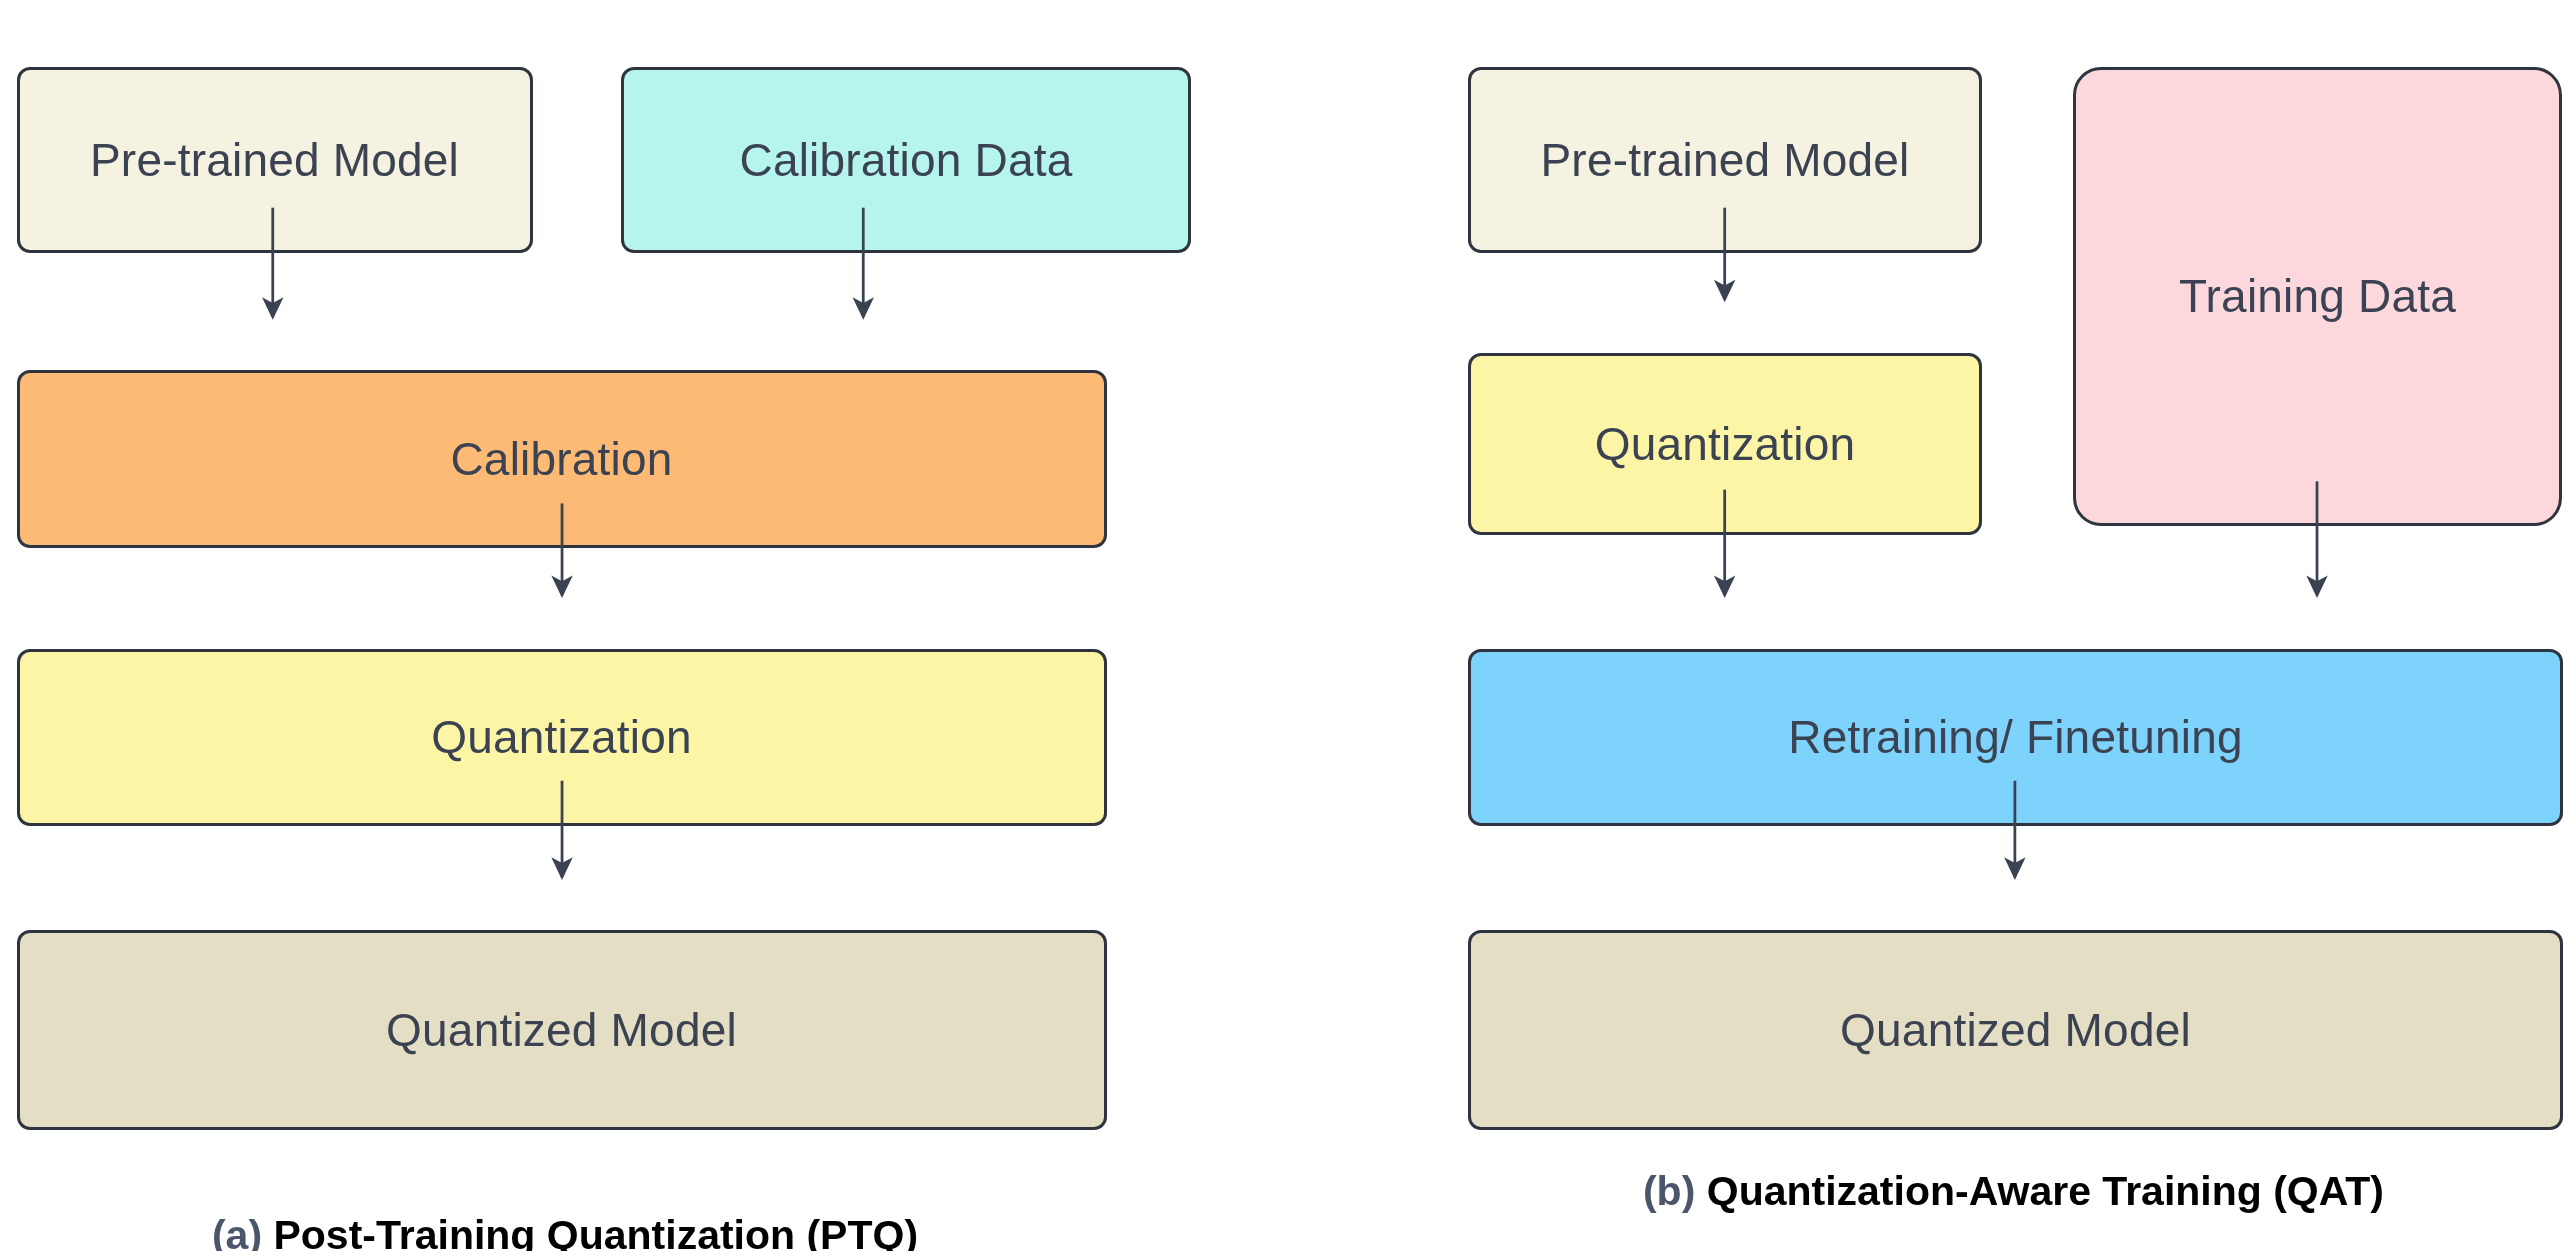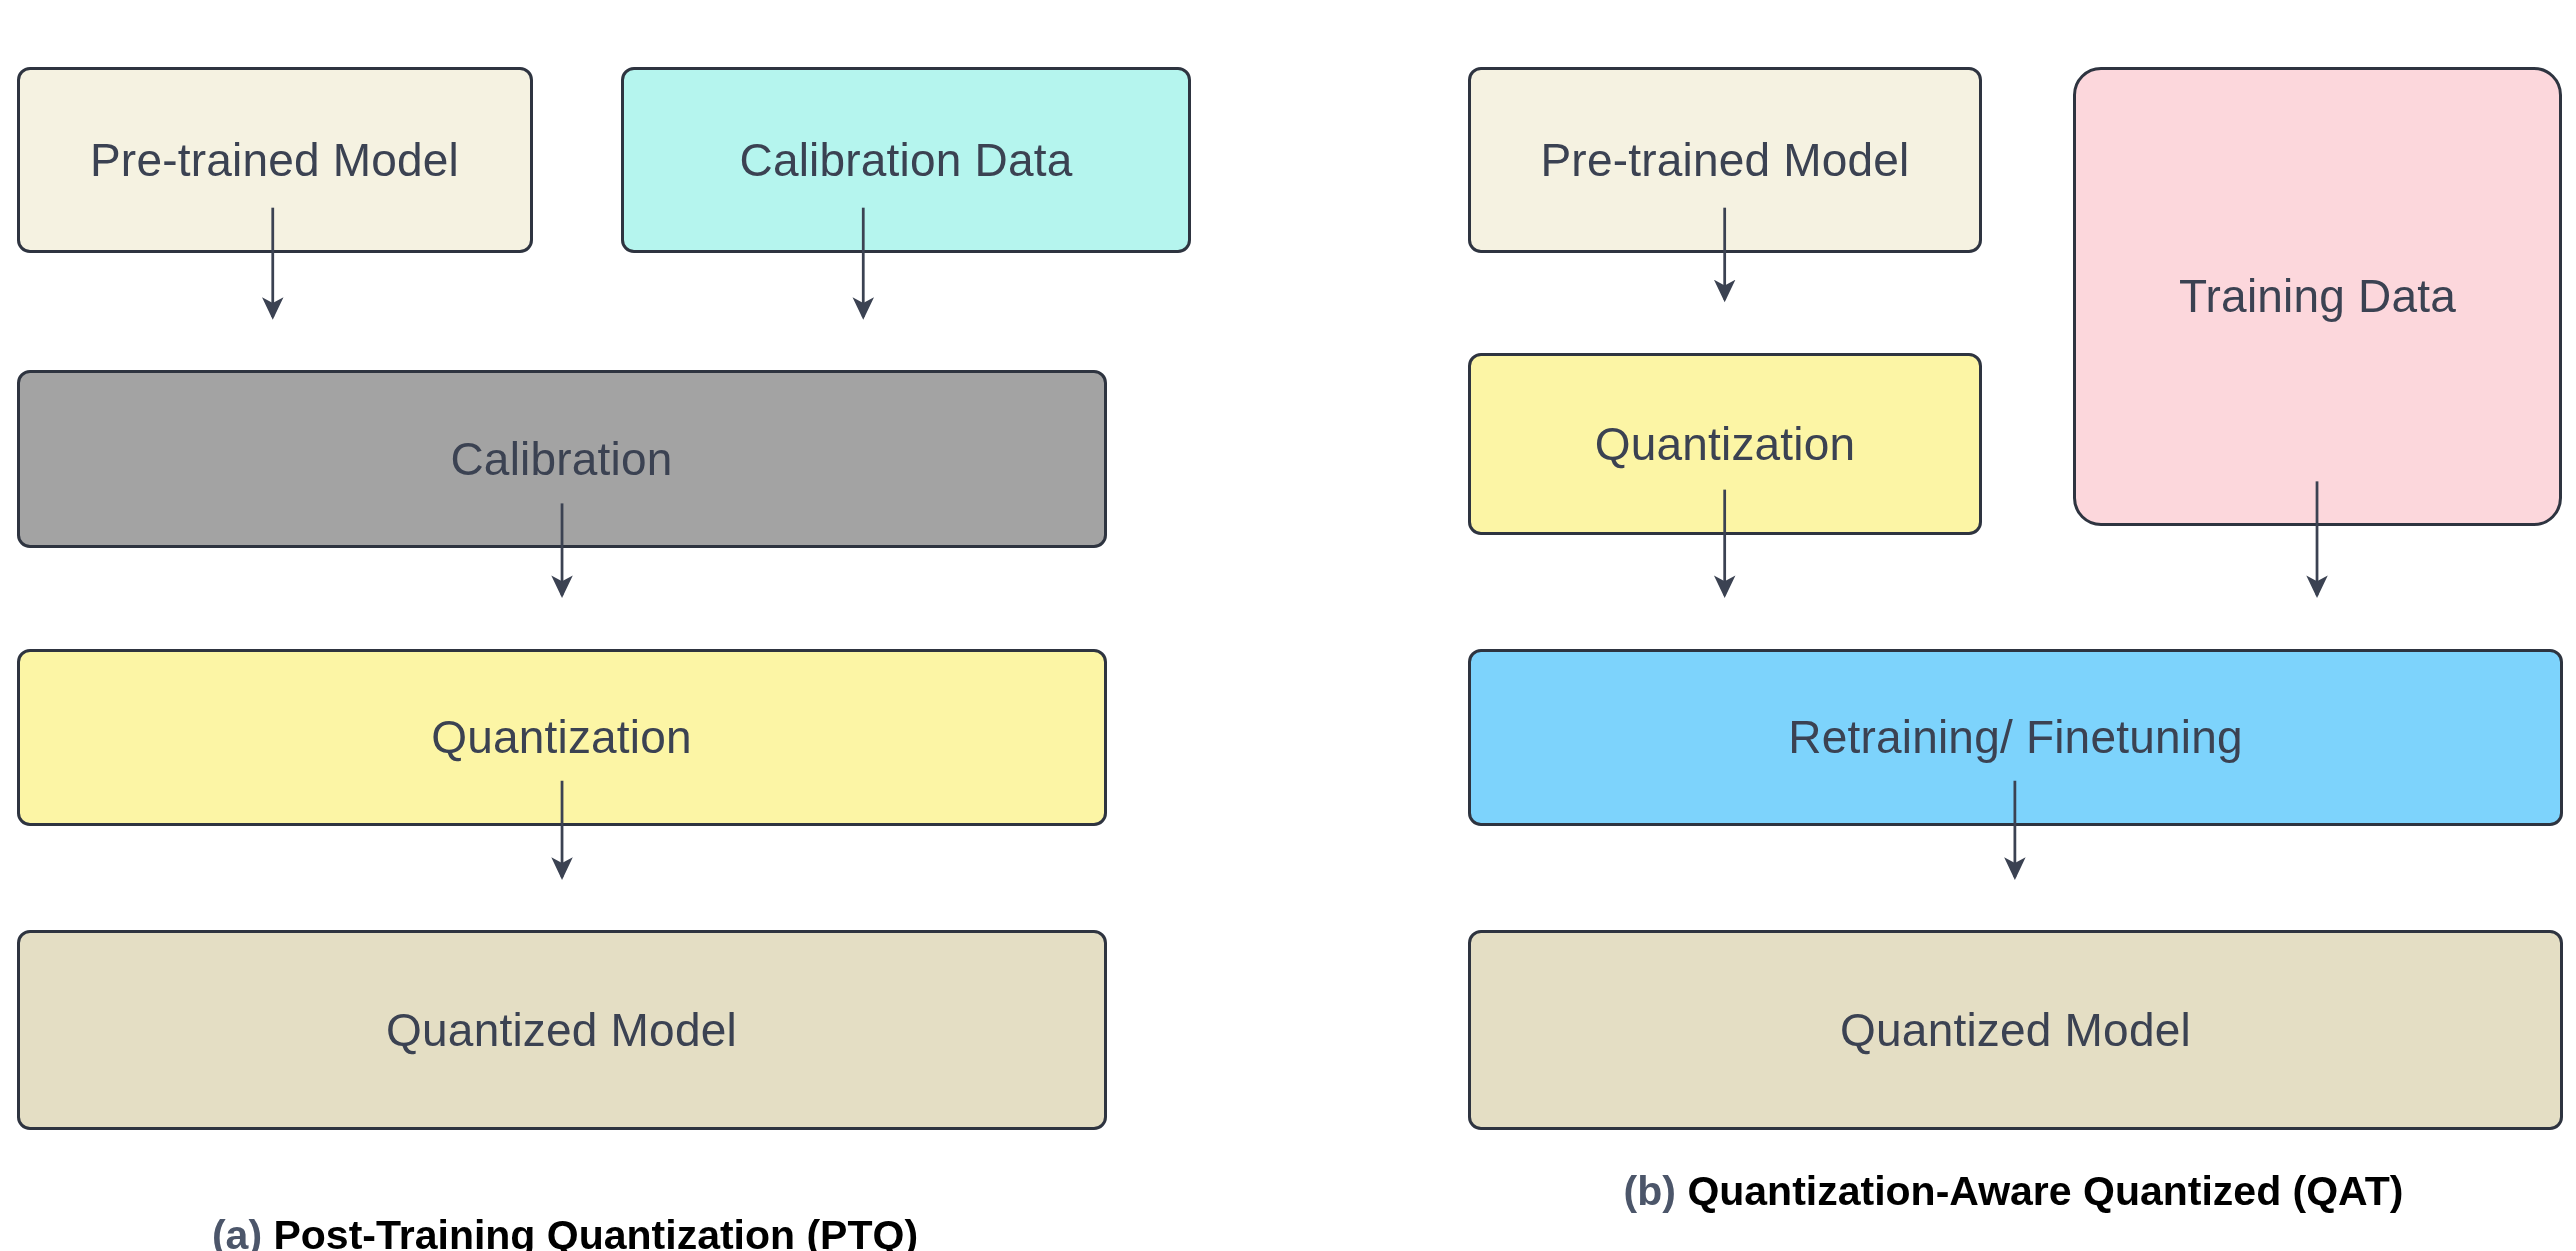--- a/index.html
+++ b/index.html
@@ -65,21 +65,21 @@
 <div id="canvas">
 
   <div class="node" style="left:16.5px; top:20px; width:516px; height:186px; background:#f5f2e1;">
     <span>Pre-trained Model</span>
   </div>
 
   <div class="node" style="left:621px; top:20px; width:570px; height:186px; background:#b5f5ee;">
     <span>Calibration Data</span>
   </div>
 
-  <div class="node" style="left:16.5px; top:323px; width:1090px; height:178px; background:#a3a3a3;">
+  <div class="node" style="left:16.5px; top:323px; width:1090px; height:178px; background:#fdba74;">
     <span>Calibration</span>
   </div>
 
   <div class="node" style="left:16.5px; top:602px; width:1090px; height:177px; background:#fcf5a5;">
     <span>Quantization</span>
   </div>
 
   <div class="node" style="left:16.5px; top:883px; width:1090px; height:200px; background:#e4dec4;">
     <span>Quantized Model</span>
   </div>
@@ -128,17 +128,17 @@
     <line x1="2194" y1="850" x2="2194" y2="955" stroke="#3b4252" stroke-width="3" marker-end="url(#ah)"></line>
   </svg>
 
   <div class="caption" style="left:0px; top:1212px; width:1130px;">
     <span class="tag">(a)</span>
     <span>Post-Training Quantization (PTQ)</span>
   </div>
 
   <div class="caption" style="left:1451px; top:1168px; width:1125px;">
     <span class="tag">(b)</span>
-    <span>Quantization-Aware Quantized (QAT)</span>
+    <span>Quantization-Aware Training (QAT)</span>
   </div>
 
 </div>
 
 
 </body></html>

